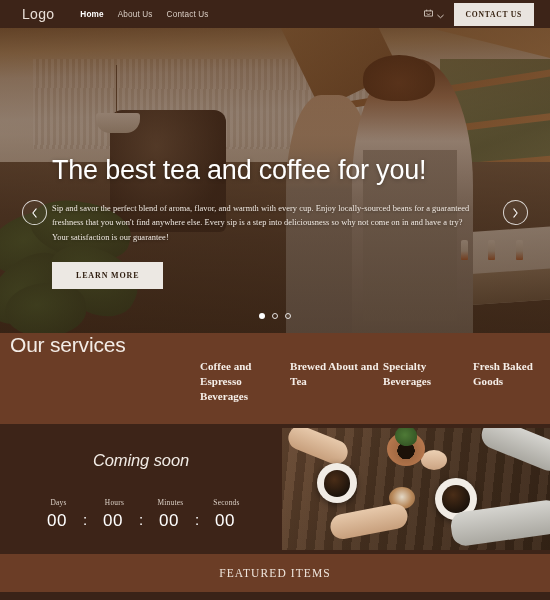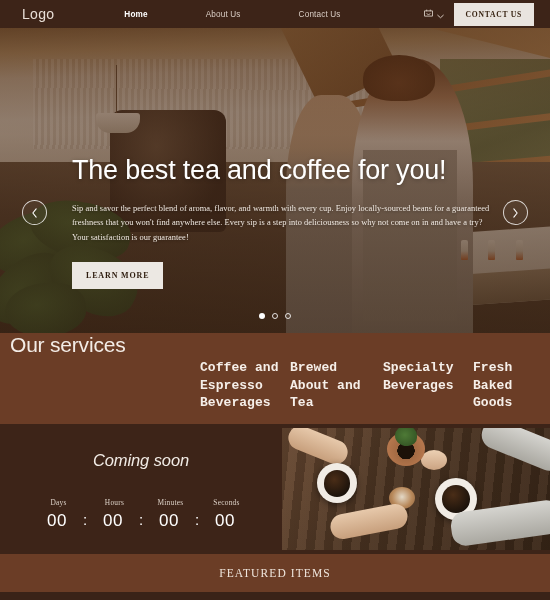--- a/index.html
+++ b/index.html
@@ -40,21 +40,20 @@
     display: flex;
     align-items: center;
     gap: 14px;
   }
   .nav-link {
     color: #d9cdc4;
     font-size: 8.2px;
     letter-spacing: .15px;
     text-decoration: none;
     white-space: nowrap;
-    margin-left: 44px;
   }
   .nav-link.active { color: #ffffff; font-weight: bold; }
 
   .header-right {
     margin-left: auto;
     display: flex;
     align-items: center;
     gap: 10px;
   }
   .cart-wrap {
@@ -202,21 +201,21 @@
   .hero-overlay {
     position: absolute; inset: 0;
     background: linear-gradient(180deg,
       rgba(74,42,22,.62) 0%,
       rgba(74,42,22,.50) 35%,
       rgba(58,34,18,.58) 100%);
   }
 
   .hero-content {
     position: absolute;
-    left: 72px;
+    left: 52px;
     right: 60px;
     top: 128px;
   }
   .hero-title {
     color: #ffffff;
     font-size: 27px;
     font-weight: 400;
     letter-spacing: -.2px;
     line-height: 1.1;
     text-shadow: 0 1px 4px rgba(0,0,0,.28);
@@ -233,21 +232,21 @@
   }
   .learn-btn {
     margin-top: 17px;
     background: #ece8e3;
     color: #2e1c0e;
     border: none;
     font-family: "Liberation Serif", serif;
     font-weight: bold;
     font-size: 8px;
     letter-spacing: .85px;
-    padding: 9px 14px;
+    padding: 9px 24px;
     cursor: pointer;
   }
 
   .car-arrow {
     position: absolute;
     top: 172px;
     width: 25px;
     height: 25px;
     border: 1.2px solid rgba(255,255,255,.78);
     border-radius: 50%;
@@ -297,23 +296,23 @@
   .services-cols {
     display: flex;
     flex: 1 1 auto;
     align-items: flex-start;
     align-self: flex-start;
     padding-top: 26px;
     gap: 0;
   }
   .svc-col {
     color: #f6efe9;
-    font-family: Liberation Mono, monospace;
+    font-family: Liberation Serif, serif;
     font-weight: bold;
-    font-size: 13px;
+    font-size: 11px;
     line-height: 1.35;
     letter-spacing: .05px;
   }
   .svc-col.c1 { width: 90px; }
   .svc-col.c2 { width: 93px; }
   .svc-col.c3 { width: 90px; }
   .svc-col.c4 { width: 86px; }
 
   
   .coming {

